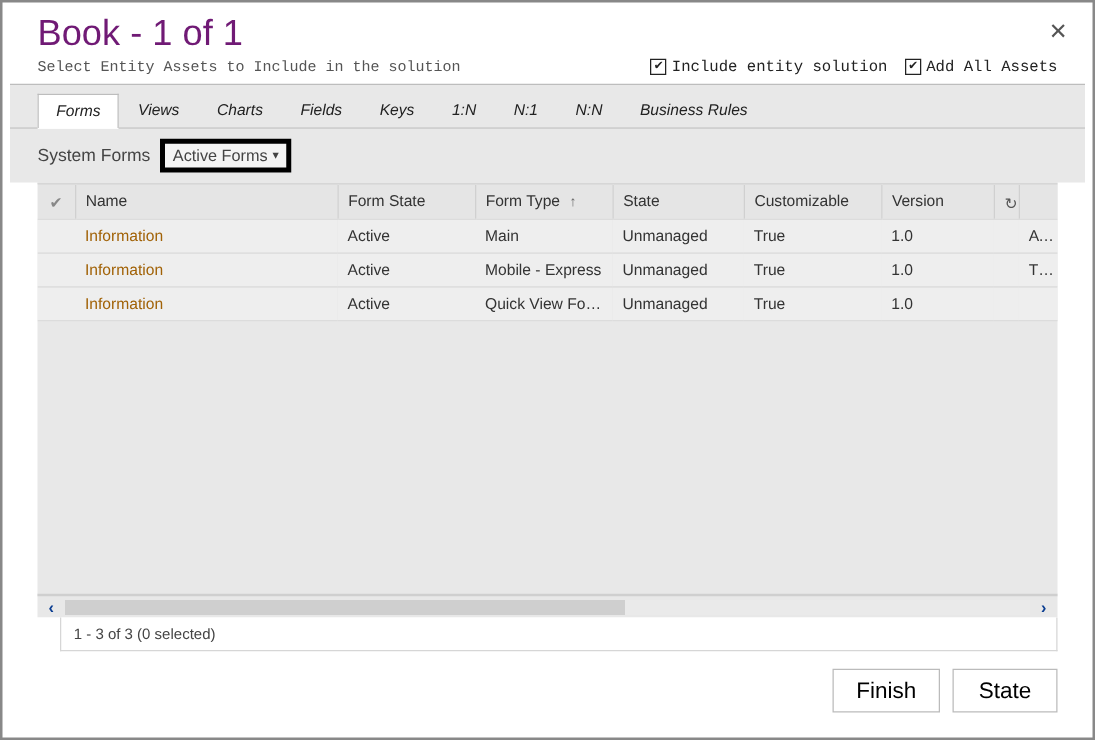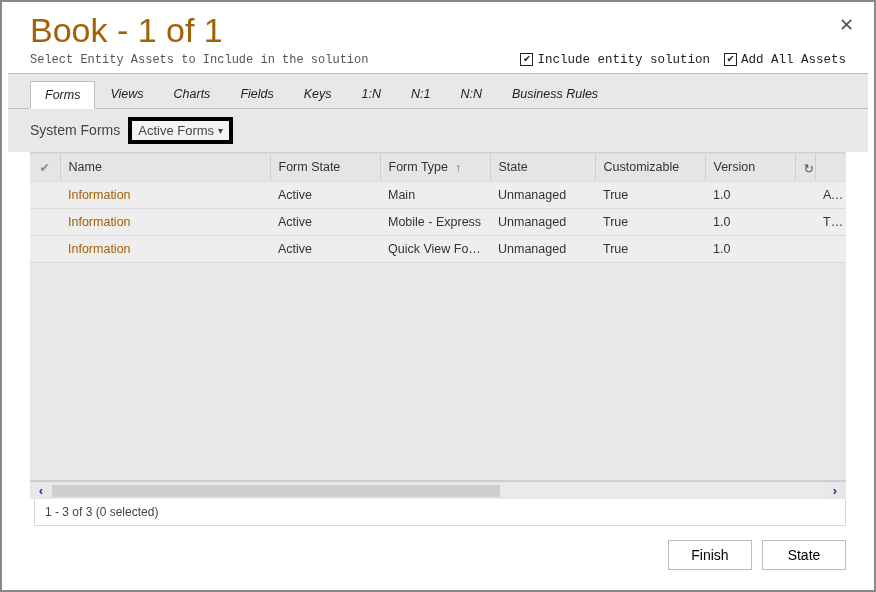--- a/index.html
+++ b/index.html
@@ -4,21 +4,21 @@
 <style>
   * { box-sizing: border-box; }
   html, body { margin:0; padding:0; font-family: "Segoe UI", Arial, sans-serif; font-size:13px; color:#333; background:#888; }
   .dialog {
     width:876px; height:592px; background:#fff; position:relative; overflow:hidden;
     border:2px solid #888;
   }
   .inner { position:absolute; inset:6px; background:#fff; display:flex; flex-direction:column; }
   .close-x { position:absolute; top:6px; right:14px; font-size:18px; color:#555; cursor:pointer; }
   .header { padding:2px 22px 6px 22px; border-bottom:1px solid #bdbdbd; }
-  .title { font-size:34px; font-weight:300; color:#a16207; margin:0; line-height:1.2; }
+  .title { font-size:29px; font-weight:300; color:#701a75; margin:0; line-height:1.2; }
   .subtitle-row { display:flex; align-items:flex-end; justify-content:space-between; margin-top:2px;font-family:Liberation Mono, monospace; }
   .subtitle { color:#555; font-size:12px; }
   .checks { display:flex; gap:14px; align-items:center; font-size:12.5px; color:#222; }
   .chk { display:flex; align-items:center; gap:4px; cursor:pointer; }
   .chkbox { width:13px; height:13px; border:1px solid #222; display:flex; align-items:center; justify-content:center; font-size:11px; line-height:1; }
   .tabs { display:flex; padding:6px 22px 0 22px; background:#e8e8e8; }
   .tab { padding:6px 14px; border:1px solid transparent; font-size:12.5px; cursor:pointer; color:#222; }
   .tab.active { background:#fff; border:1px solid #bdbdbd; border-bottom:1px solid #fff; position:relative; top:1px; }
   .tabstrip-bottom { border-bottom:1px solid #bdbdbd;font-style:italic; }
   .toolbar { display:flex; align-items:center; gap:8px; padding:8px 22px 8px 22px; background:#e8e8e8; font-size:14px; color:#444; }
@@ -32,23 +32,23 @@
   td { background:#eeeeee; }
   .chk-col { width:30px; text-align:center; color:#888; }
   .link { color:#a16207; cursor:pointer; }
   .sort-icon { font-size:11px; color:#666; margin-left:4px; }
   .refresh-cell { text-align:right; padding-right:6px; }
   .refresh { color:#555; cursor:pointer; display:inline-block; transform:translateY(1px); }
   .hscroll { height:18px; display:flex; align-items:center; background:#e8e8e8; border-top:1px solid #cfcfcf; }
   .hscroll .arrow { width:22px; text-align:center; cursor:pointer; color:#0a3d91; font-weight:bold; }
   .hscroll .track { flex:1; height:12px; background:#eaeaea; position:relative; }
   .hscroll .thumb { position:absolute; top:0; left:0; width:58%; height:100%; background:#cfcfcf; }
-  .status-row { padding:6px 4px 6px 10px; font-size:12px; color:#444; border:1px solid #d6d6d6; border-top:none; margin:0 22px 0 26px; }
+  .status-row { padding:6px 4px 6px 10px; font-size:12px; color:#444; border:1px solid #d6d6d6; border-top:none; margin:0 22px 0 40px; }
   .footer { display:flex; justify-content:flex-end; gap:10px; padding:14px 22px 14px 22px; }
-  .btn { min-width:84px; padding:6px 18px; border:1px solid #bbb; background:#fff; cursor:pointer; font-size:14px; text-align:center; }
+  .btn { min-width:84px; padding:6px 18px; border:1px solid #bbb; background:#fff; cursor:pointer; font-size:18px; text-align:center; }
 </style>
 </head>
 <body>
 
 <div class="dialog">
   <div class="inner">
 
     <div class="close-x">✕</div>
 
     <div class="header">

